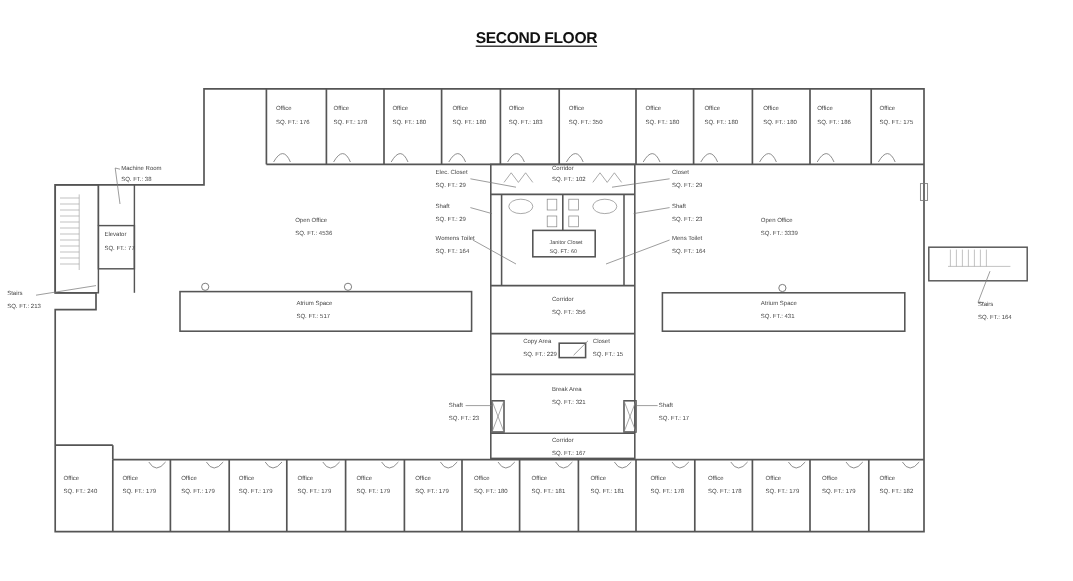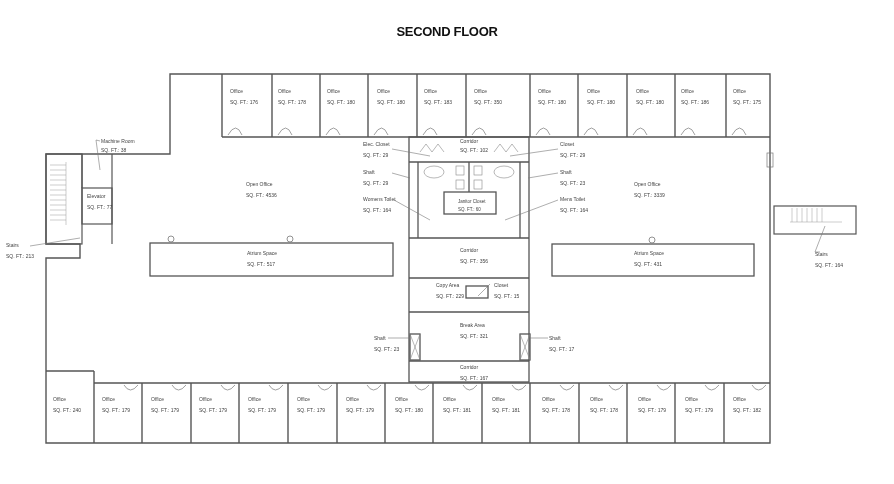--- a/index.html
+++ b/index.html
@@ -1,18 +1,18 @@
 <!DOCTYPE html>
 <html><head>
 <meta charset="utf-8">
 <style>
   html, body { margin:0; padding:0; background:#ffffff; }
   body { width:894px; height:484px; position:relative; overflow:hidden; font-family:"Liberation Sans", sans-serif; color:#333; }
   .title { position:absolute; left:0; width:894px; top:24px; text-align:center; font-family:"Liberation Sans", sans-serif; font-weight:bold; font-size:13px; letter-spacing:-0.3px; color:#111; }
-  .title span { text-underline-offset:2px; }
+  .title span { text-decoration:underline; text-underline-offset:2px; }
   svg.plan { position:absolute; left:0; top:0; }
   .lbl { position:absolute; font-size:5px; line-height:6px; color:#444; white-space:nowrap; font-family:"Liberation Sans", sans-serif; }
   .lbl .sq { display:block; margin-top:5px; }
 </style>
 </head>
 <body>
 
 <div class="title"><span>SECOND FLOOR</span></div>
 
 <svg class="plan" width="894" height="484" viewBox="0 0 894 484">

